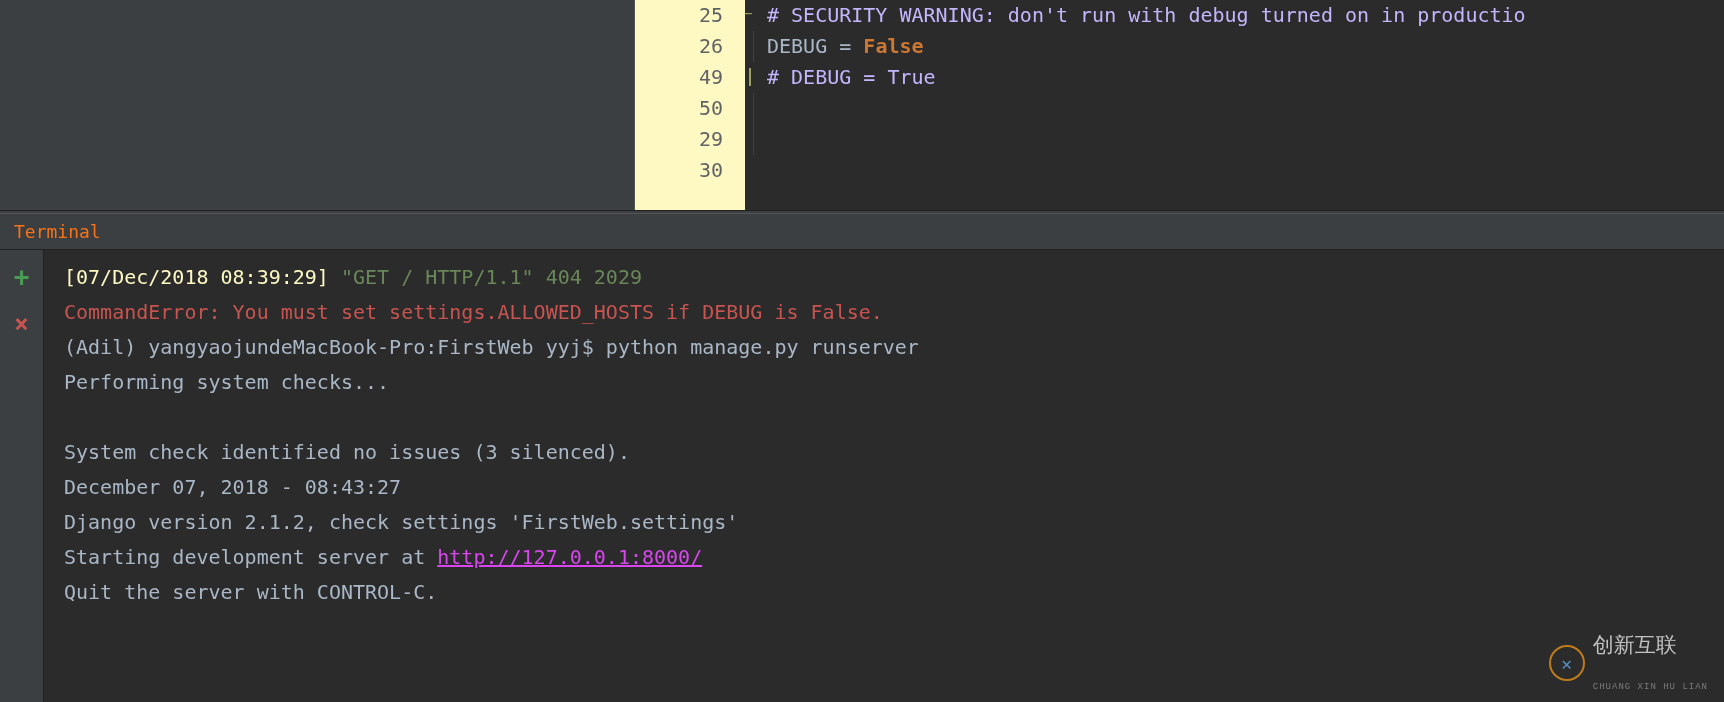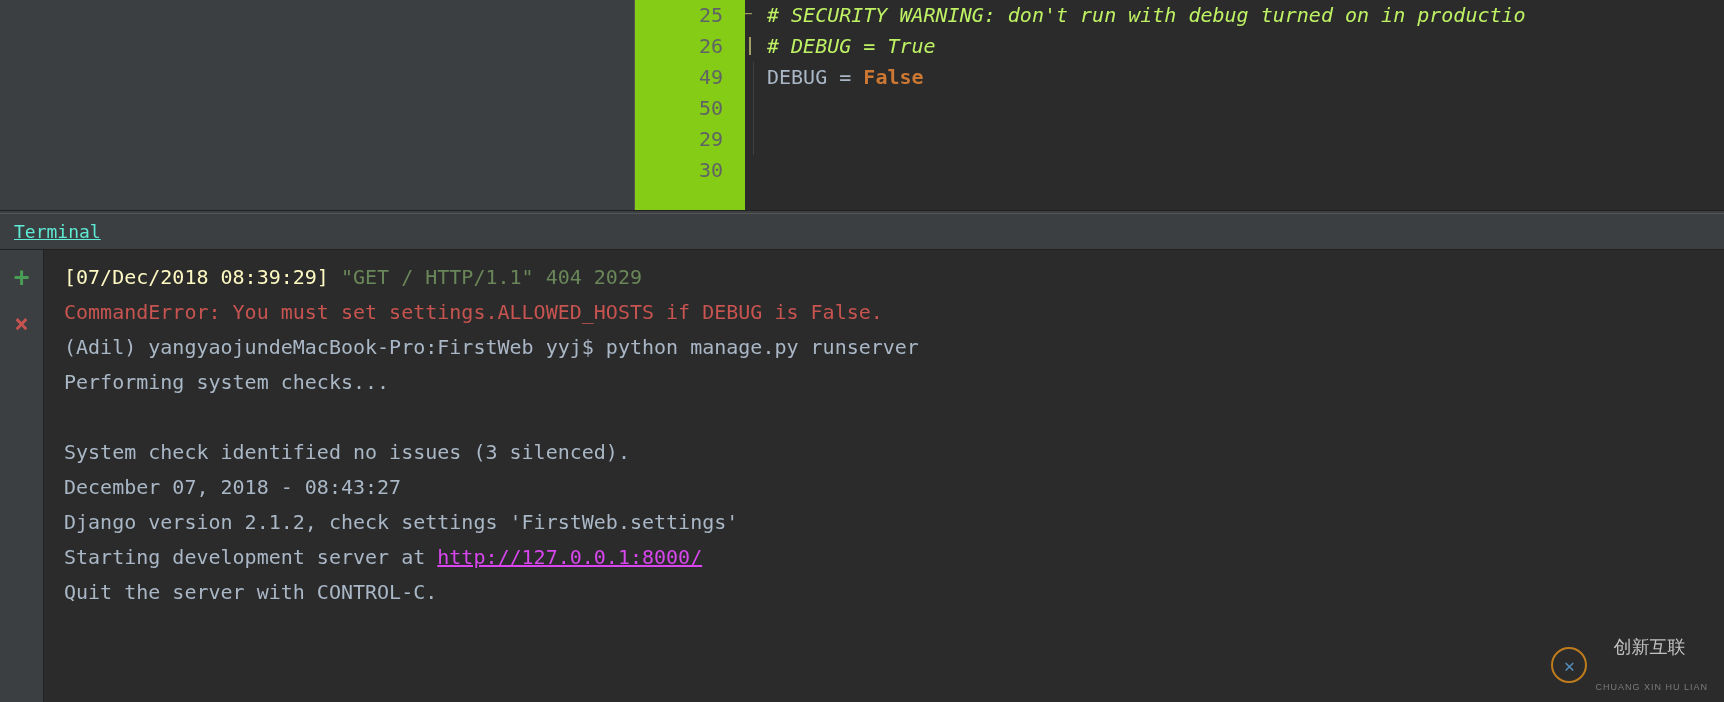--- a/index.html
+++ b/index.html
@@ -22,21 +22,21 @@
       background: #3c3f41;
       border-right: 1px solid #555;
     }
     .editor-content {
       flex: 1;
       display: flex;
       background: #2b2b2b;
     }
     .gutter {
       width: 110px;
-      background: #84cc16;
+      background: #fef9c3;
       text-align: right;
       padding-right: 22px;
       font-size: 20px;
       color: #606366;
       line-height: 31px;
     }
     .gutter-line { height: 31px; }
     .code-area {
       flex: 1;
       font-size: 20px;
@@ -71,43 +71,42 @@
       background: #2b2b2b;
     }
     .indent-guide {
       position: absolute;
       left: 8px;
       top: 0;
       bottom: 0;
       width: 1px;
       background: #404040;
     }
-    .c-comment { color: #bef264; font-style: italic; }
+    .c-comment { color: #c4b5fd; }
     .c-ident { color: #a9b7c6; }
     .c-op { color: #a9b7c6; }
     .c-bracket { background: #3b514d; color: #a9b7c6; }
     .c-string { color: #6a8759; }
     .c-false { color: #cc7832; font-weight: bold; }
     
     .divider {
       height: 4px;
       background: #3c3f41;
       border-top: 1px solid #222;
       border-bottom: 1px solid #555;
     }
     .terminal-tab {
       height: 36px;
       background: #3c3f41;
       border-bottom: 1px solid #222;
       display: flex;
       align-items: center;
       padding-left: 14px;
       font-size: 18px;
-      color: #5eead4;
-      text-decoration: underline;
+      color: #f97316;
     }
     .terminal-body {
       display: flex;
       height: calc(702px - 210px - 4px - 36px);
       background: #2b2b2b;
     }
     .terminal-sidebar {
       width: 44px;
       background: #3c3f41;
       border-right: 1px solid #222;
@@ -158,51 +157,50 @@
       border: 2px solid #d88a1a;
       display: flex;
       align-items: center;
       justify-content: center;
       color: #5aa0d8;
       font-weight: bold;
       font-size: 18px;
     }
     .watermark-text {
       color: #dcdcdc;
-      font-size: 18px;
-      font-family: Liberation Serif, serif;
+      font-size: 21px;
+      font-family: Liberation Mono, monospace;
       line-height: 1.1;
-      margin-left: 18px;
     }
     .watermark-sub {
       color: #888;
       font-size: 9px;
       letter-spacing: 1px;
-      font-family: Liberation Sans, sans-serif;
+      font-family: Liberation Mono, monospace;
       margin-top: 24px;
     }
   </style>
 </head>
 <body>
 
 <div class="editor-area">
   <div class="editor-left-gap"></div>
   <div class="editor-content">
     <div class="gutter">
       <div class="gutter-line">25</div>
       <div class="gutter-line">26</div>
       <div class="gutter-line">49</div>
       <div class="gutter-line">50</div>
       <div class="gutter-line">29</div>
       <div class="gutter-line">30</div>
     </div>
     <div class="code-area">
       <div class="code-line"><span class="fold-marker minus"></span><span class="c-comment"># SECURITY WARNING: don't run with debug turned on in productio</span></div>
+      <div class="code-line"><span class="indent-guide"></span><span class="c-ident">DEBUG</span><span class="c-op"> = </span><span class="c-false">False</span></div>
       <div class="code-line"><span class="fold-marker"></span><span class="c-comment"># DEBUG = True</span></div>
-      <div class="code-line"><span class="indent-guide"></span><span class="c-ident">DEBUG</span><span class="c-op"> = </span><span class="c-false">False</span></div>
       <div class="code-line"><span class="indent-guide"></span></div>
       <div class="code-line"><span class="indent-guide"></span></div>
     </div>
   </div>
 </div>
 
 <div class="divider"></div>
 
 <div class="terminal-tab">
   <span>Terminal</span>

